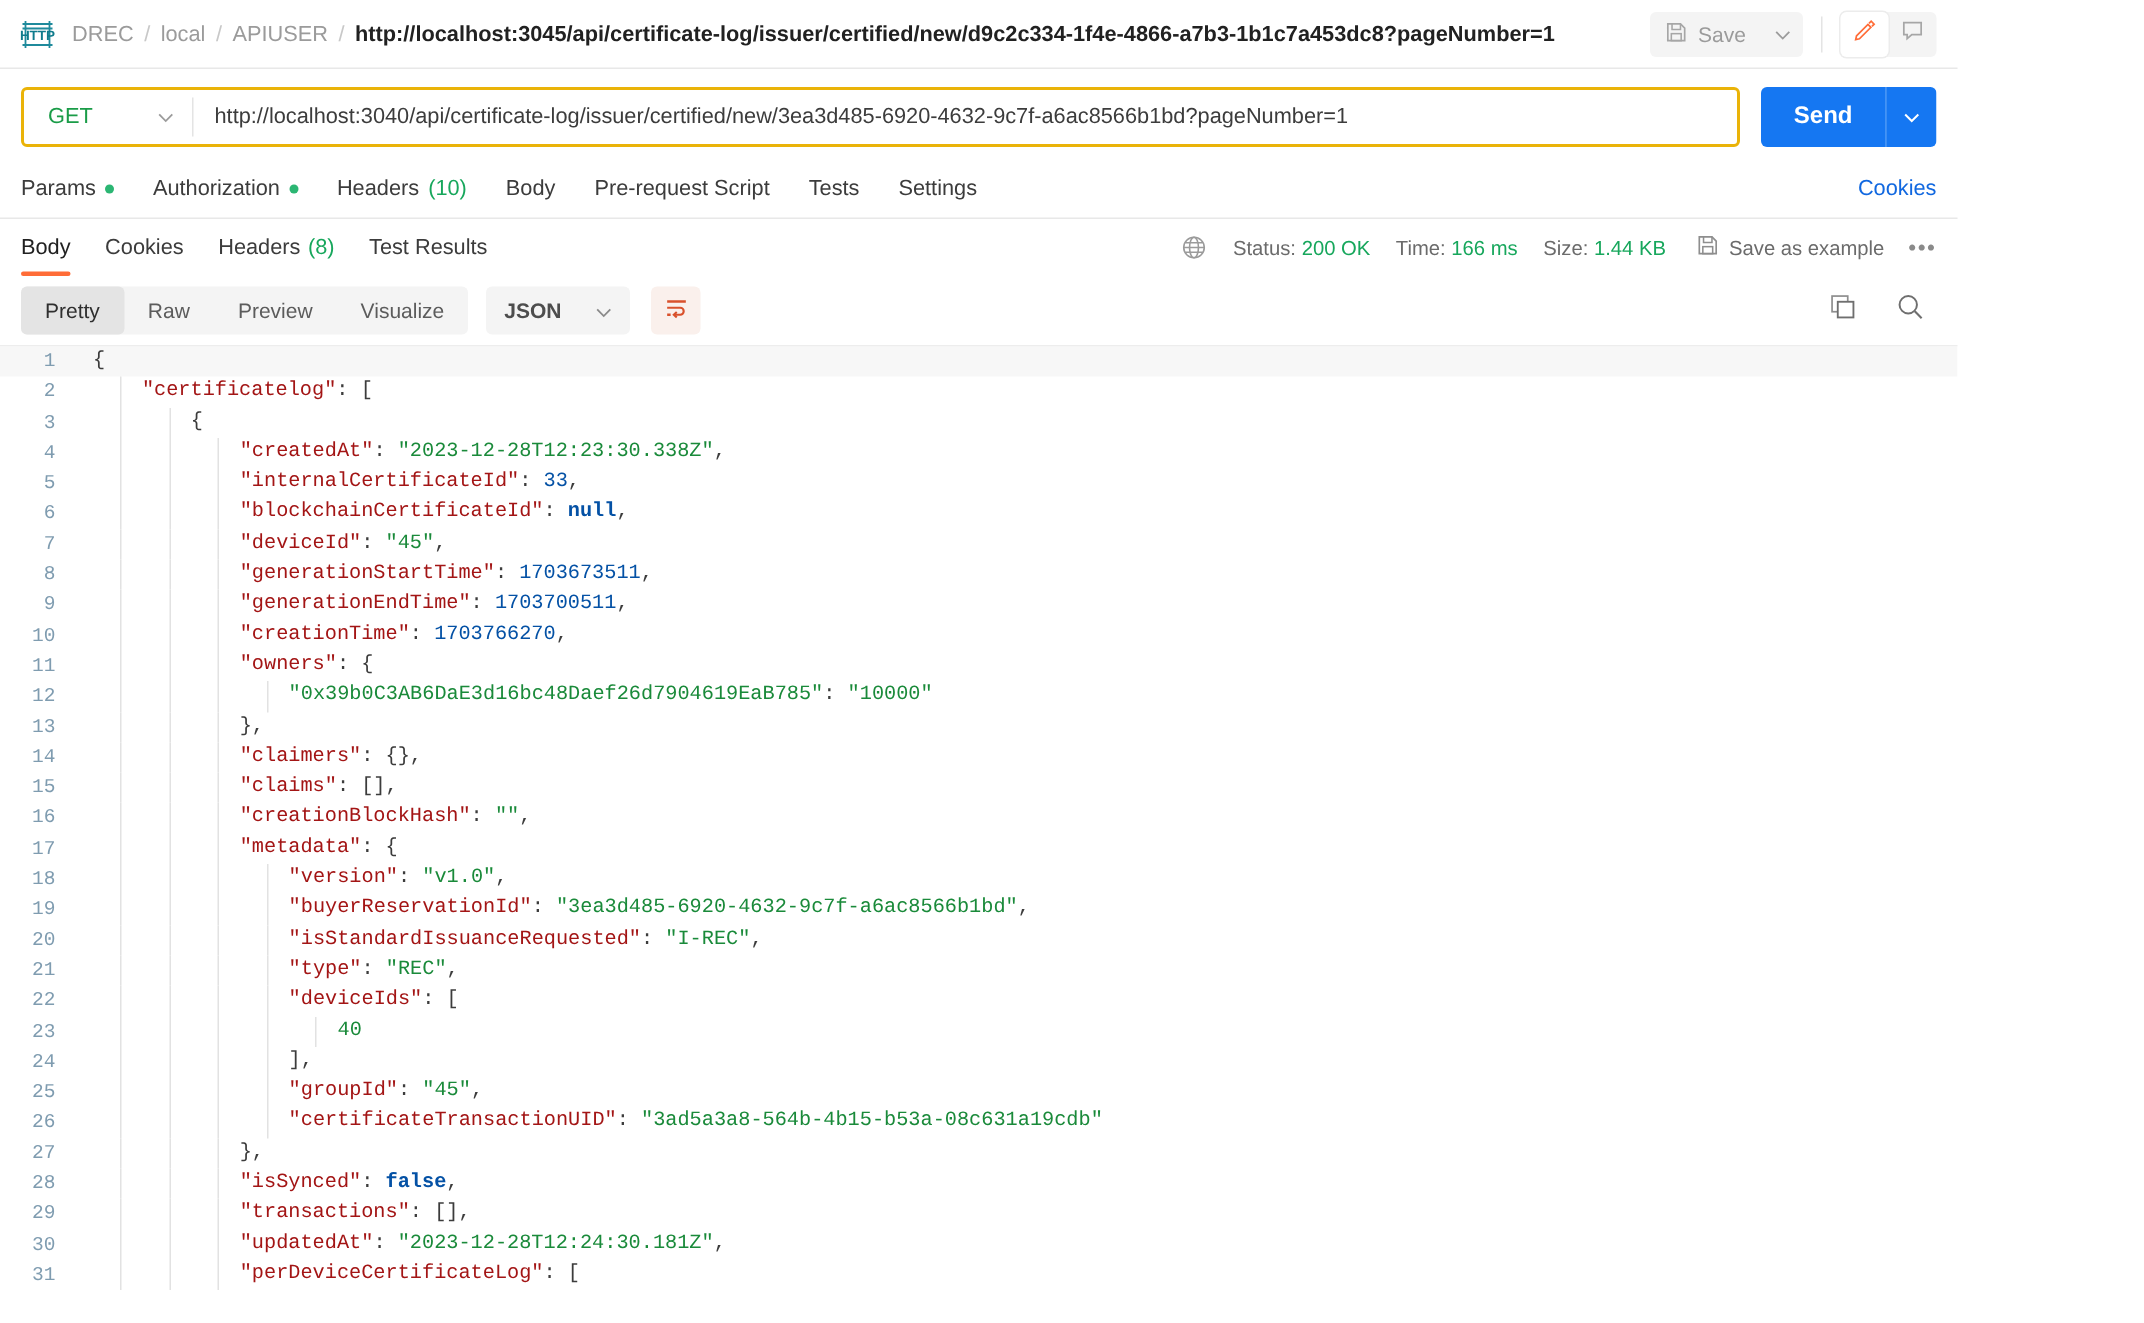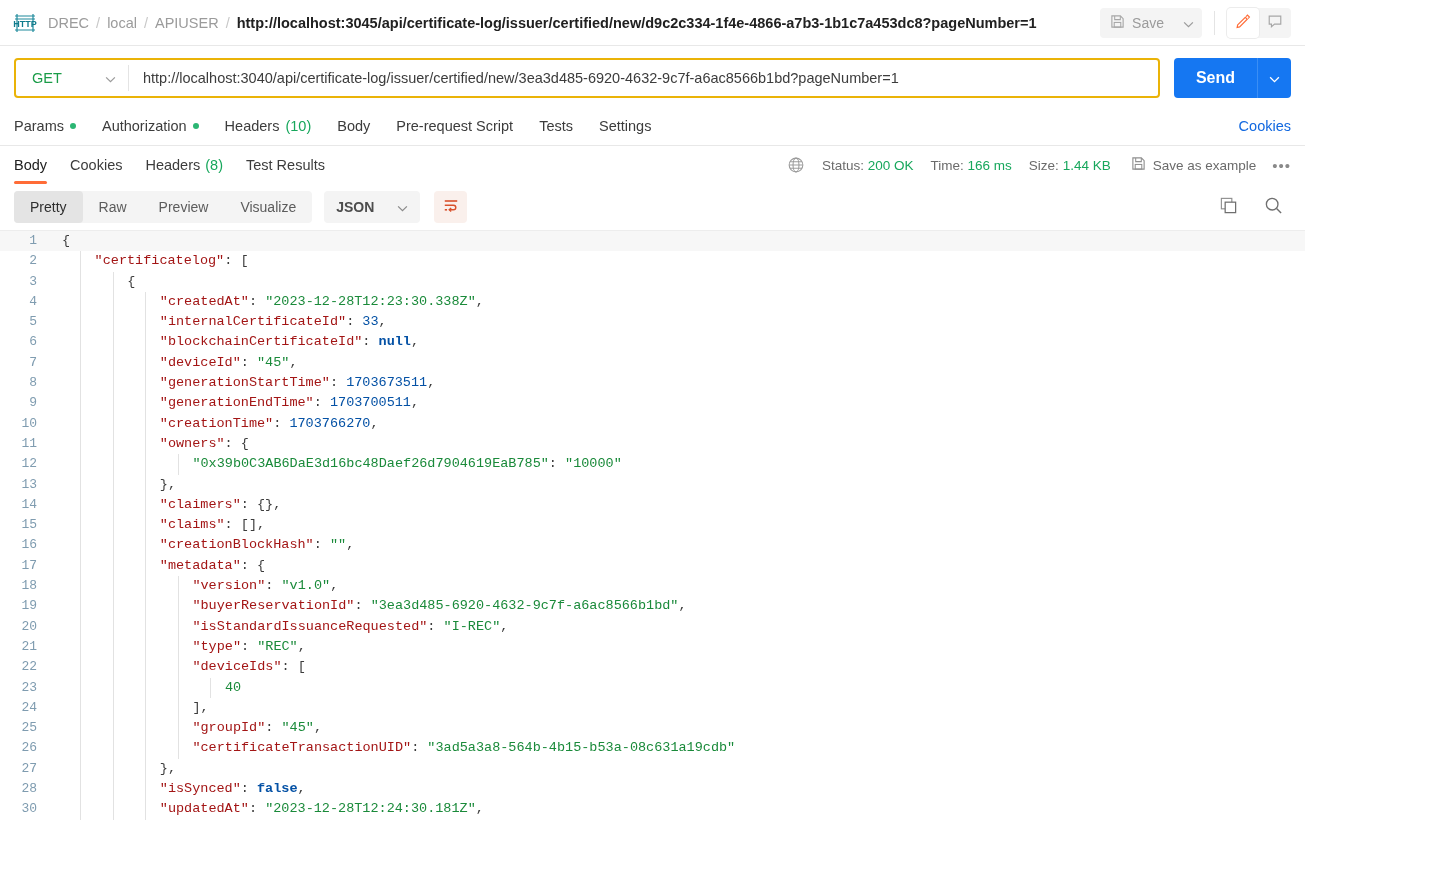--- a/index.html
+++ b/index.html
@@ -375,18 +375,20 @@
         <div class="cline"><div class="gutter">19</div><div class="ctext" style="padding-left: 144.4px;"><span class="k">"buyerReservationId"</span><span class="p">: </span><span class="s">"3ea3d485-6920-4632-9c7f-a6ac8566b1bd"</span><span class="p">,</span></div><div class="guide" style="left: 80px;"></div><div class="guide" style="left: 112.6px;"></div><div class="guide" style="left: 145.2px;"></div><div class="guide" style="left: 177.8px;"></div></div>
         <div class="cline"><div class="gutter">20</div><div class="ctext" style="padding-left: 144.4px;"><span class="k">"isStandardIssuanceRequested"</span><span class="p">: </span><span class="s">"I-REC"</span><span class="p">,</span></div><div class="guide" style="left: 80px;"></div><div class="guide" style="left: 112.6px;"></div><div class="guide" style="left: 145.2px;"></div><div class="guide" style="left: 177.8px;"></div></div>
         <div class="cline"><div class="gutter">21</div><div class="ctext" style="padding-left: 144.4px;"><span class="k">"type"</span><span class="p">: </span><span class="s">"REC"</span><span class="p">,</span></div><div class="guide" style="left: 80px;"></div><div class="guide" style="left: 112.6px;"></div><div class="guide" style="left: 145.2px;"></div><div class="guide" style="left: 177.8px;"></div></div>
         <div class="cline"><div class="gutter">22</div><div class="ctext" style="padding-left: 144.4px;"><span class="k">"deviceIds"</span><span class="p">: [</span></div><div class="guide" style="left: 80px;"></div><div class="guide" style="left: 112.6px;"></div><div class="guide" style="left: 145.2px;"></div><div class="guide" style="left: 177.8px;"></div></div>
         <div class="cline"><div class="gutter">23</div><div class="ctext" style="padding-left: 177px;"><span class="s">40</span></div><div class="guide" style="left: 80px;"></div><div class="guide" style="left: 112.6px;"></div><div class="guide" style="left: 145.2px;"></div><div class="guide" style="left: 177.8px;"></div><div class="guide" style="left: 210.4px;"></div></div>
         <div class="cline"><div class="gutter">24</div><div class="ctext" style="padding-left: 144.4px;"><span class="p">],</span></div><div class="guide" style="left: 80px;"></div><div class="guide" style="left: 112.6px;"></div><div class="guide" style="left: 145.2px;"></div><div class="guide" style="left: 177.8px;"></div></div>
         <div class="cline"><div class="gutter">25</div><div class="ctext" style="padding-left: 144.4px;"><span class="k">"groupId"</span><span class="p">: </span><span class="s">"45"</span><span class="p">,</span></div><div class="guide" style="left: 80px;"></div><div class="guide" style="left: 112.6px;"></div><div class="guide" style="left: 145.2px;"></div><div class="guide" style="left: 177.8px;"></div></div>
         <div class="cline"><div class="gutter">26</div><div class="ctext" style="padding-left: 144.4px;"><span class="k">"certificateTransactionUID"</span><span class="p">: </span><span class="s">"3ad5a3a8-564b-4b15-b53a-08c631a19cdb"</span></div><div class="guide" style="left: 80px;"></div><div class="guide" style="left: 112.6px;"></div><div class="guide" style="left: 145.2px;"></div><div class="guide" style="left: 177.8px;"></div></div>
         <div class="cline"><div class="gutter">27</div><div class="ctext" style="padding-left: 111.8px;"><span class="p">},</span></div><div class="guide" style="left: 80px;"></div><div class="guide" style="left: 112.6px;"></div><div class="guide" style="left: 145.2px;"></div></div>
         <div class="cline"><div class="gutter">28</div><div class="ctext" style="padding-left: 111.8px;"><span class="k">"isSynced"</span><span class="p">: </span><span class="b">false</span><span class="p">,</span></div><div class="guide" style="left: 80px;"></div><div class="guide" style="left: 112.6px;"></div><div class="guide" style="left: 145.2px;"></div></div>
+        <div class="cline"><div class="gutter">29</div><div class="ctext" style="padding-left: 111.8px;"><span class="k">"transactions"</span><span class="p">: [],</span></div><div class="guide" style="left: 80px;"></div><div class="guide" style="left: 112.6px;"></div><div class="guide" style="left: 145.2px;"></div></div>
         <div class="cline"><div class="gutter">30</div><div class="ctext" style="padding-left: 111.8px;"><span class="k">"updatedAt"</span><span class="p">: </span><span class="s">"2023-12-28T12:24:30.181Z"</span><span class="p">,</span></div><div class="guide" style="left: 80px;"></div><div class="guide" style="left: 112.6px;"></div><div class="guide" style="left: 145.2px;"></div></div>
+        <div class="cline"><div class="gutter">31</div><div class="ctext" style="padding-left: 111.8px;"><span class="k">"perDeviceCertificateLog"</span><span class="p">: [</span></div><div class="guide" style="left: 80px;"></div><div class="guide" style="left: 112.6px;"></div><div class="guide" style="left: 145.2px;"></div></div>
       </div>
     <div class="ruler"></div>
   </div>
 
 </div>
 
 </body></html>

